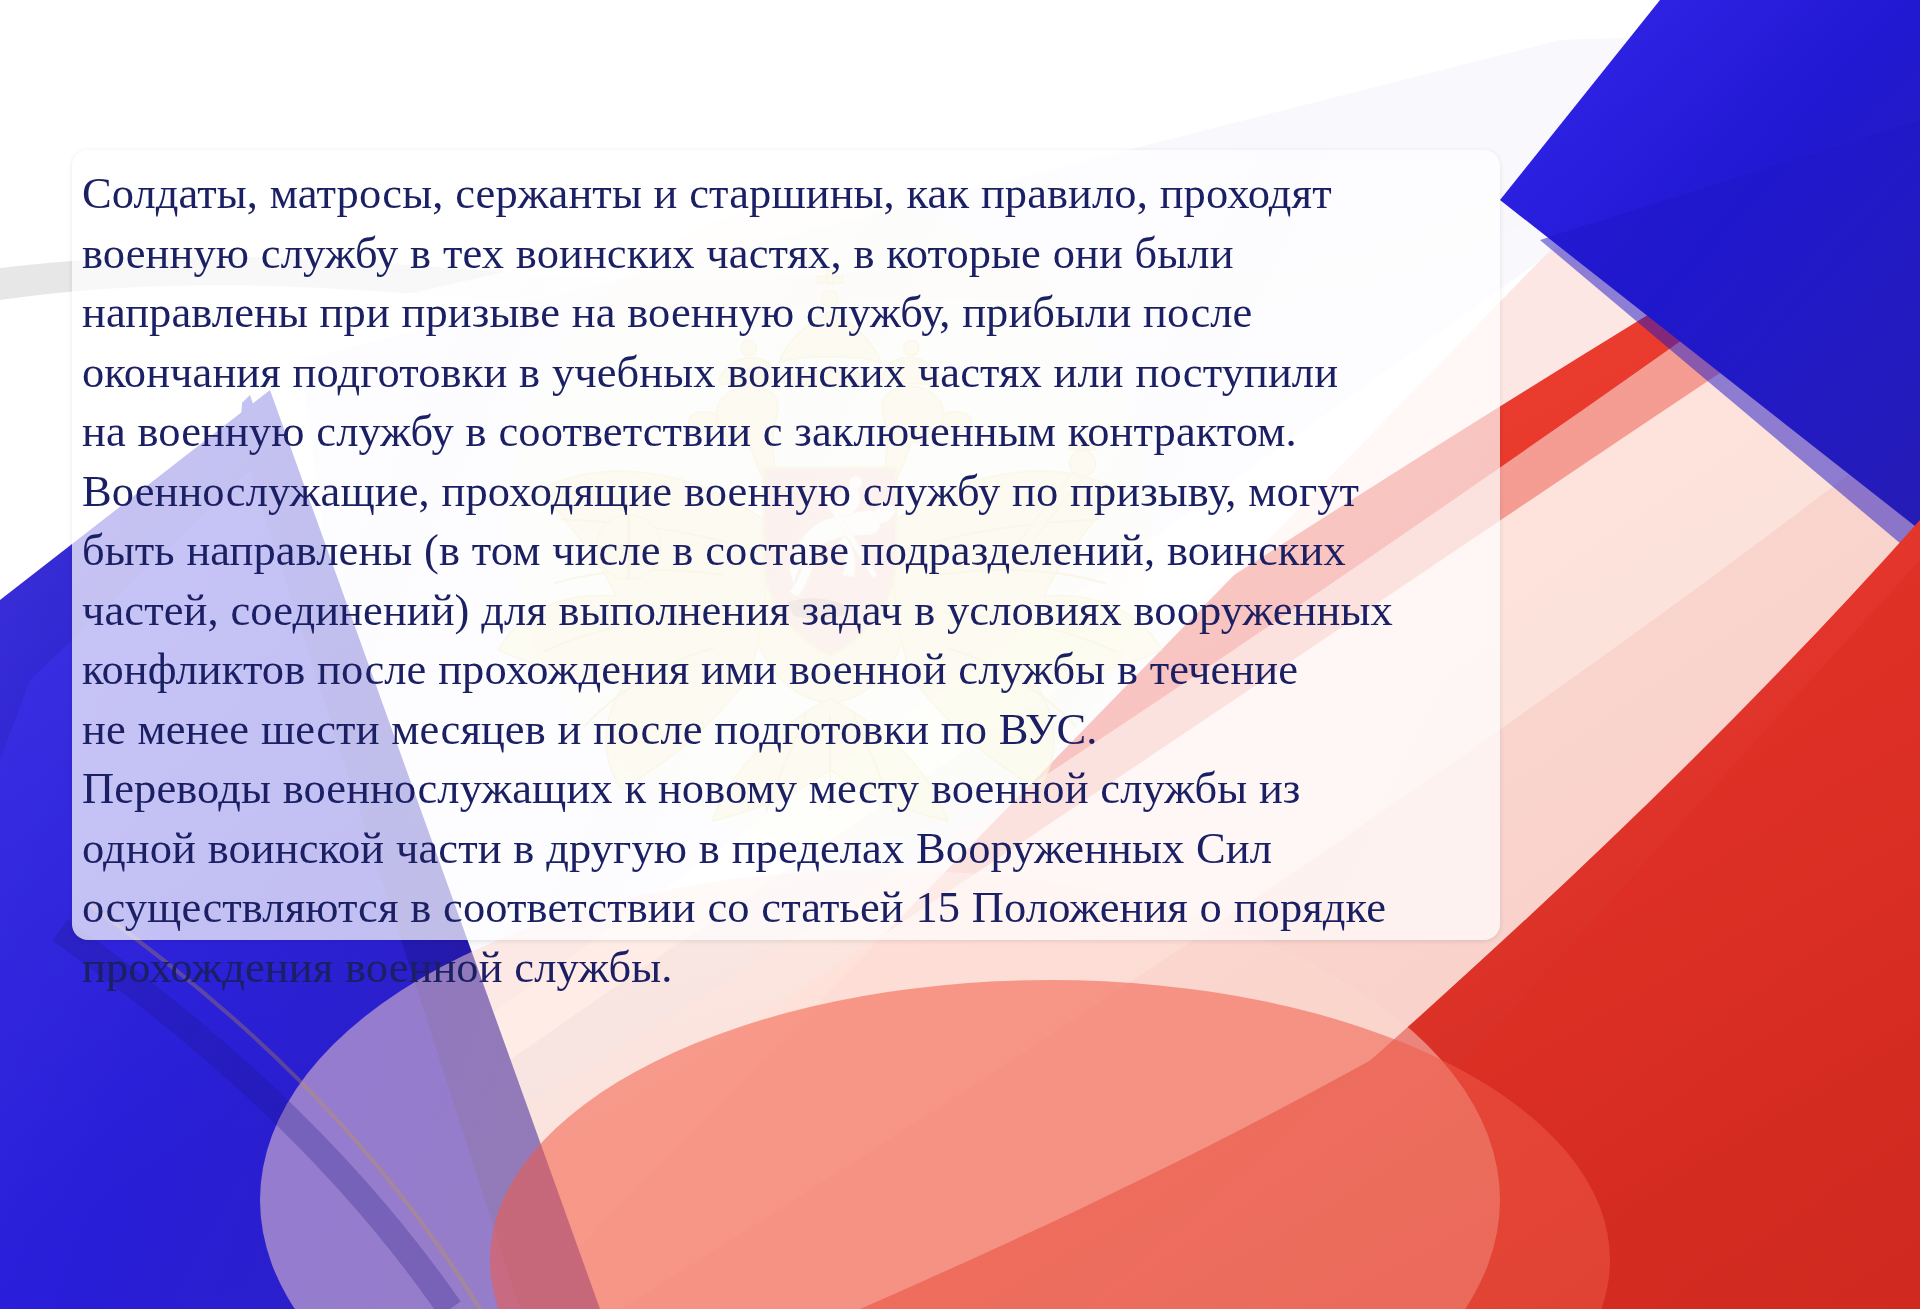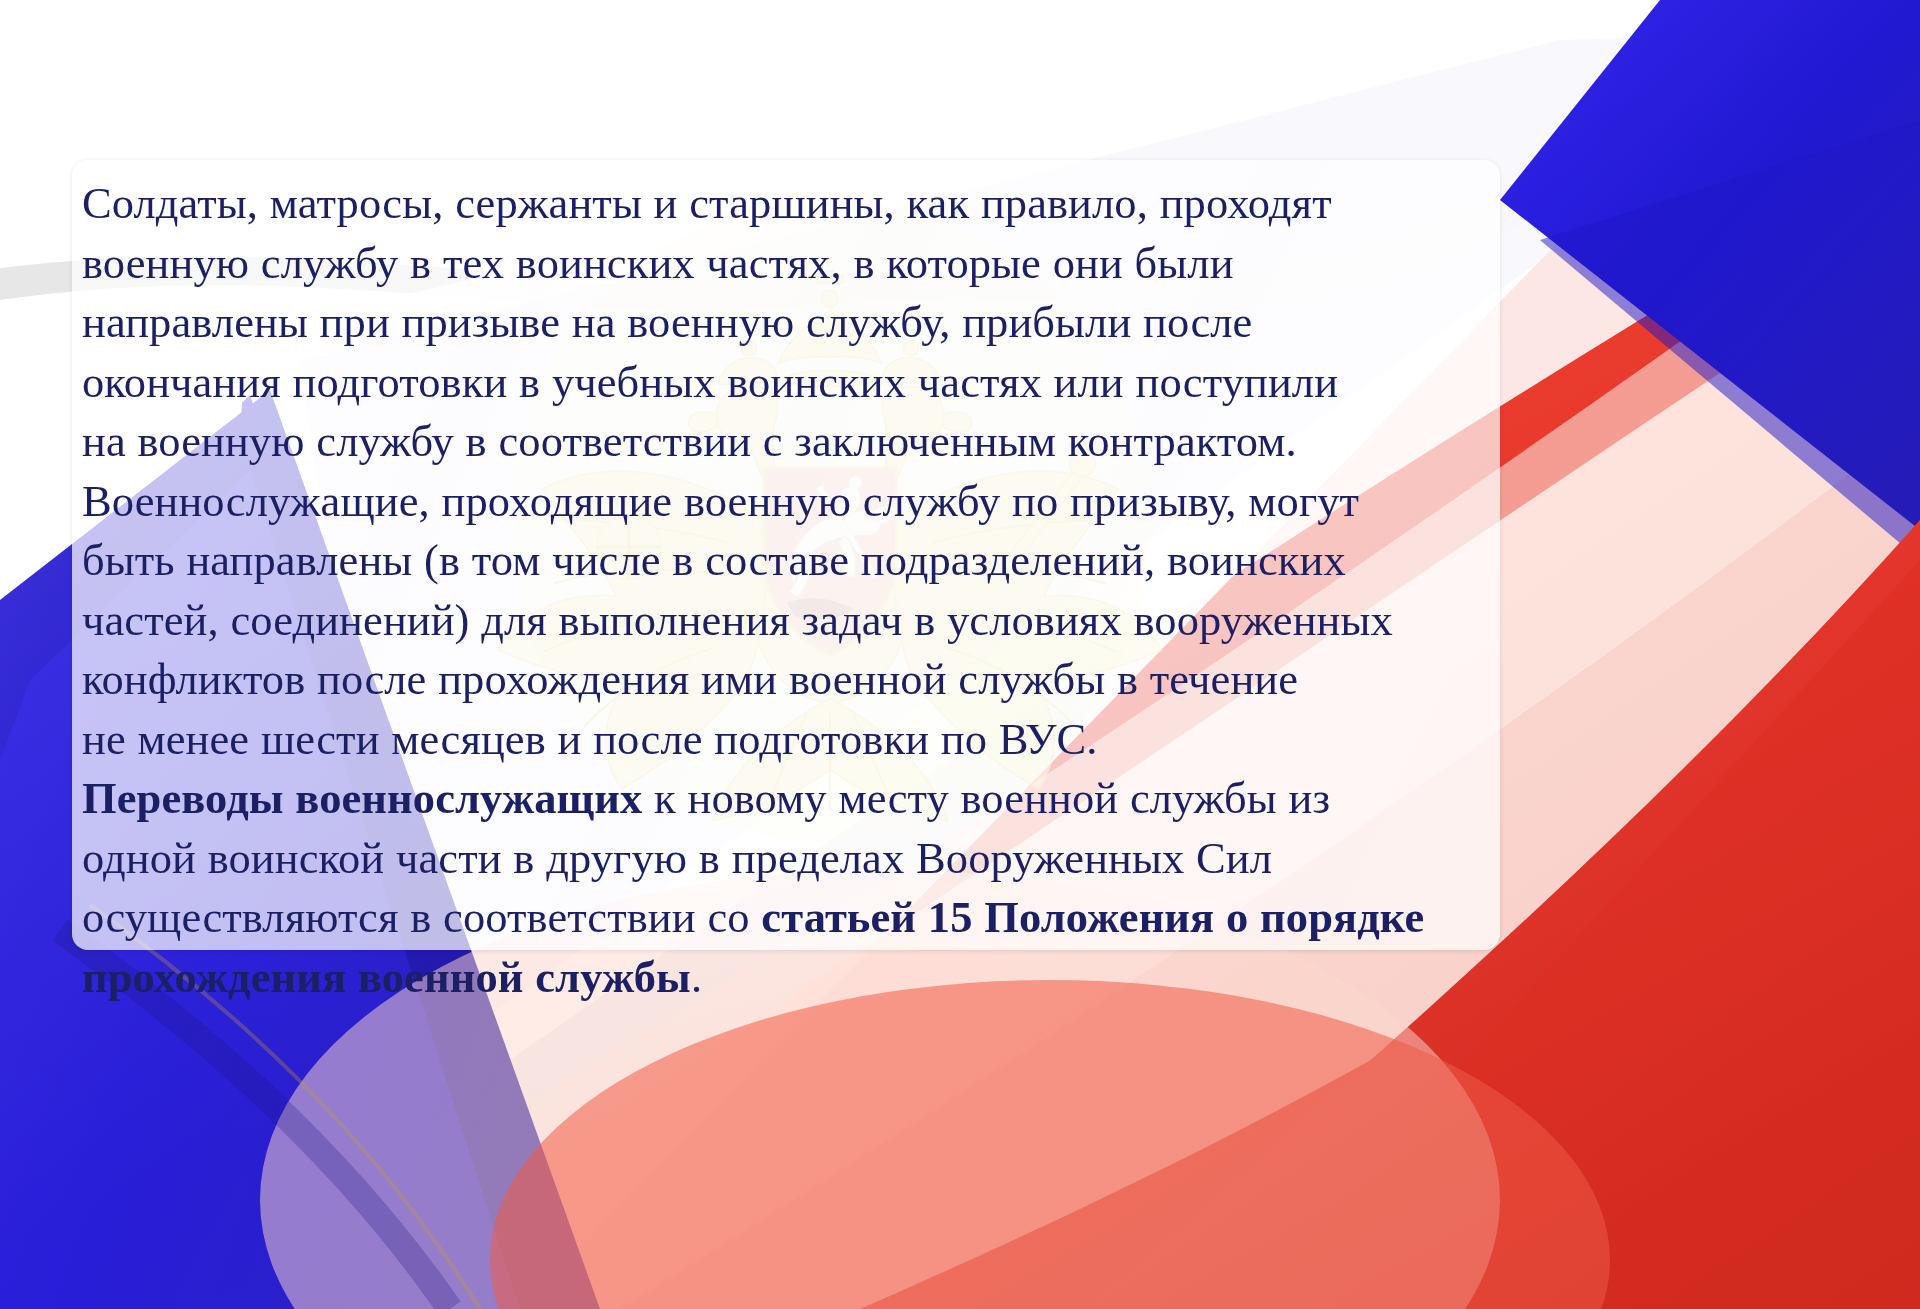--- a/index.html
+++ b/index.html
@@ -33,21 +33,21 @@
     inset: 0;
     width: 100%;
     height: 100%;
     display: block;
   }
 
   
   #text-panel {
     position: absolute;
     left: 72px;
-    top: 160px;
+    top: 150px;
     width: 1428px;
     height: 790px;
     border-radius: 16px;
     background: linear-gradient(115deg,
         rgba(255,255,255,0.72) 0%,
         rgba(255,255,255,0.70) 100%);
     box-shadow: 0 1px 5px rgba(0,0,0,0.10);
     box-sizing: border-box;
     padding: 14px 22px 10px 10px;
     backdrop-filter: blur(0px);
@@ -57,21 +57,21 @@
     margin: 0;
     color: #1b1f63;
     font-family: "Liberation Serif", "DejaVu Serif", serif;
     font-size: 44.5px;
     line-height: 59.5px;
     letter-spacing: 0.1px;
     white-space: pre-wrap;
     word-spacing: 0.5px;
   }
   #body-text b, .bold {
-    font-weight: 700;
+    font-weight: 400;
   }
   .ln { display: block; }
 </style>
 </head>
 <body>
 
 <div id="slide">
 
   <div class="flag-layer">
     <svg class="flag-svg" viewBox="0 0 1920 1309" preserveAspectRatio="none">

